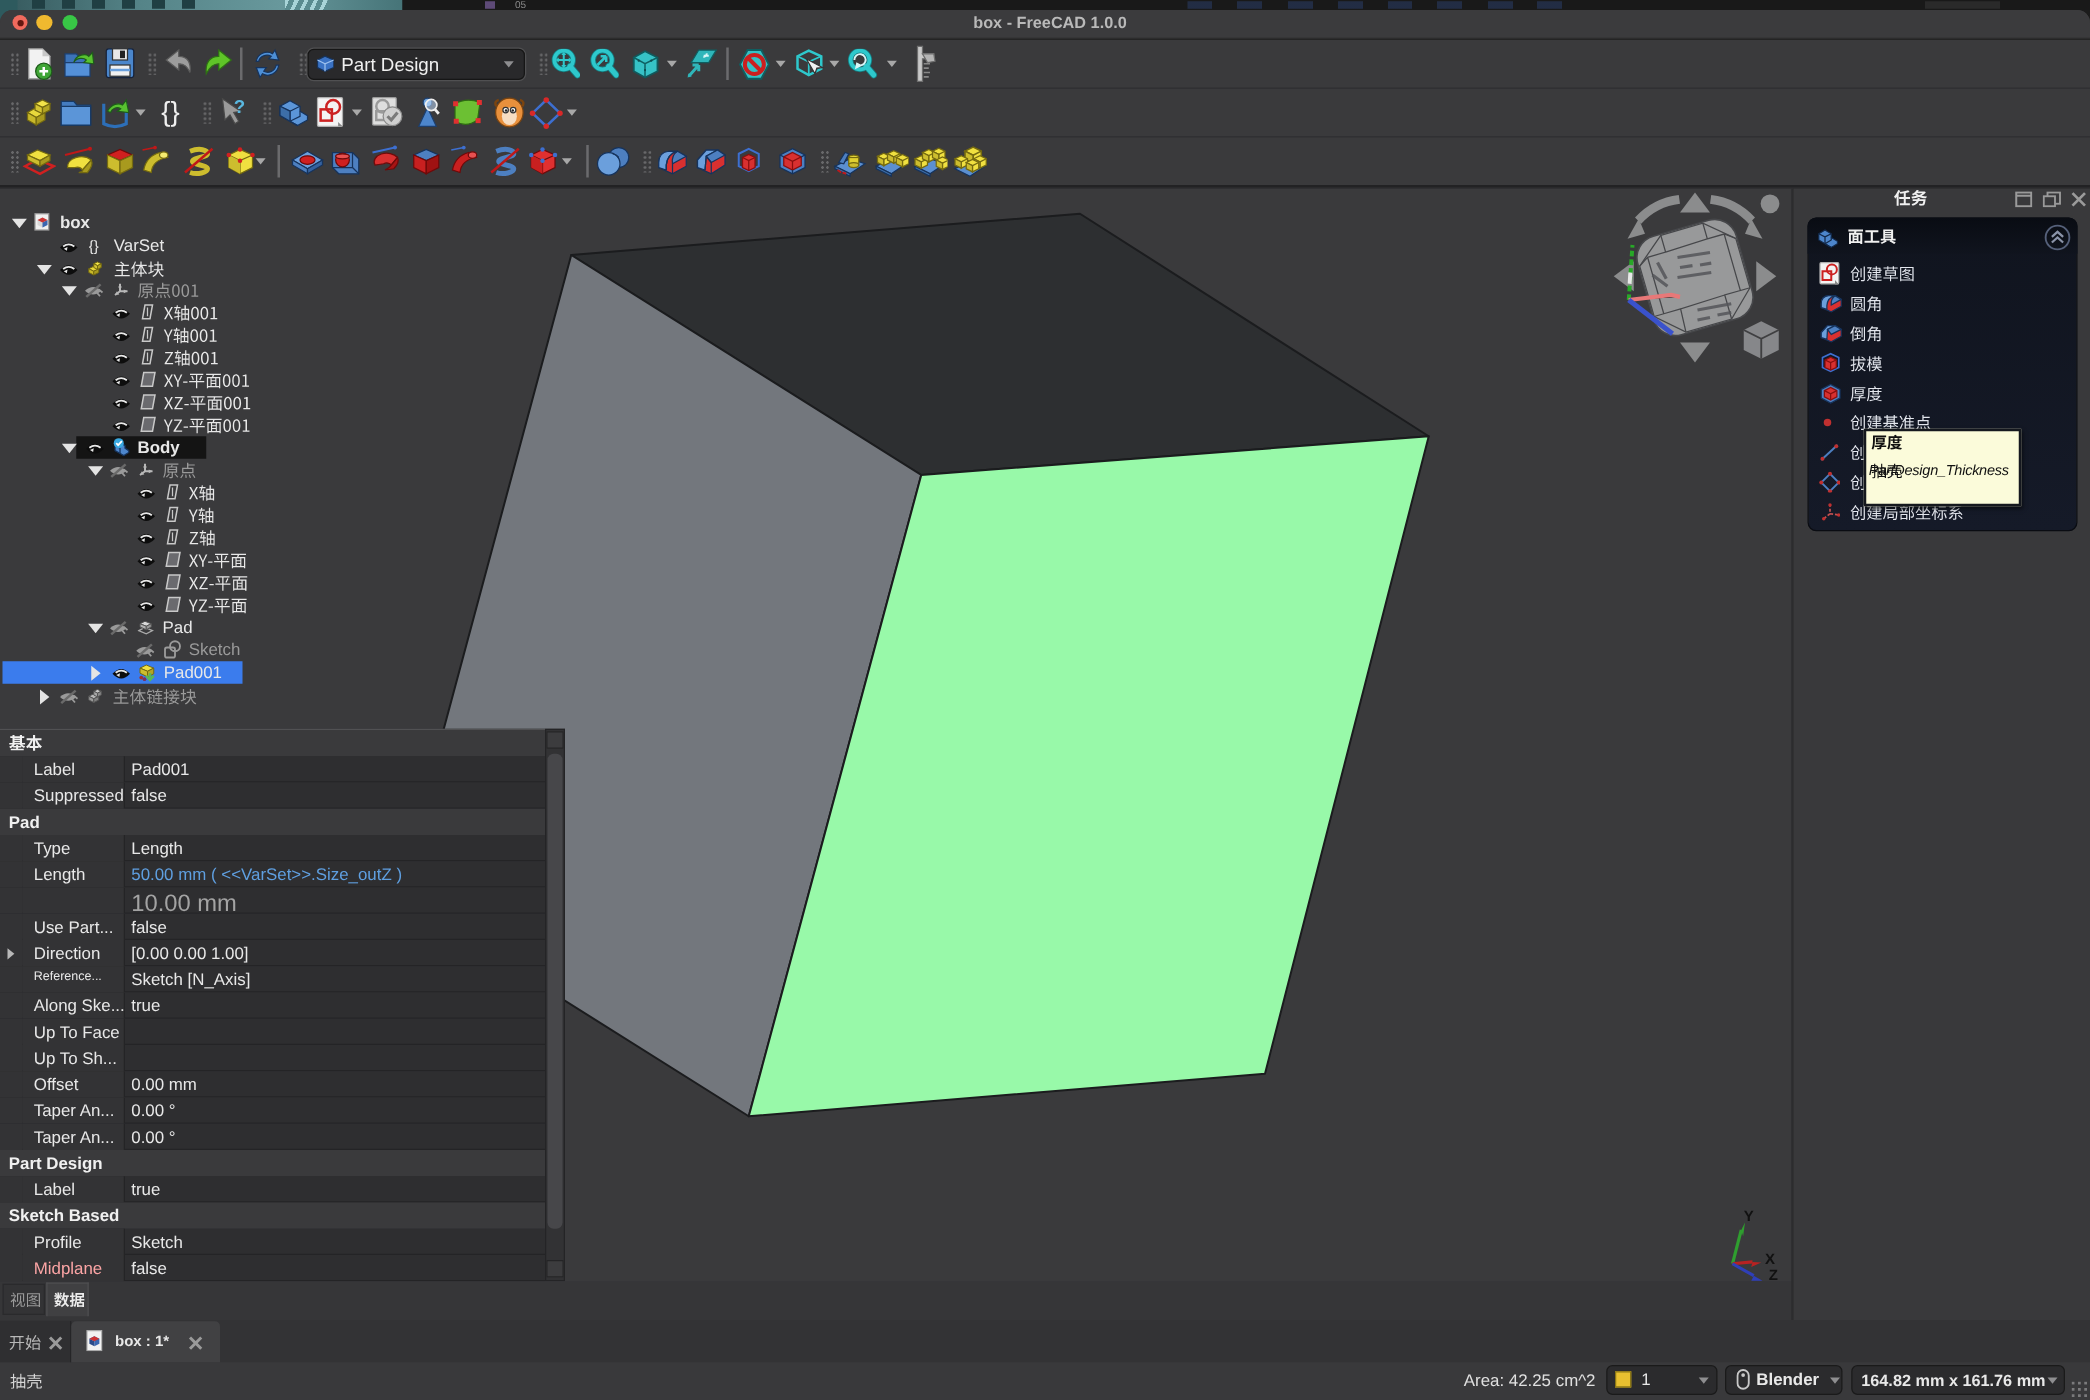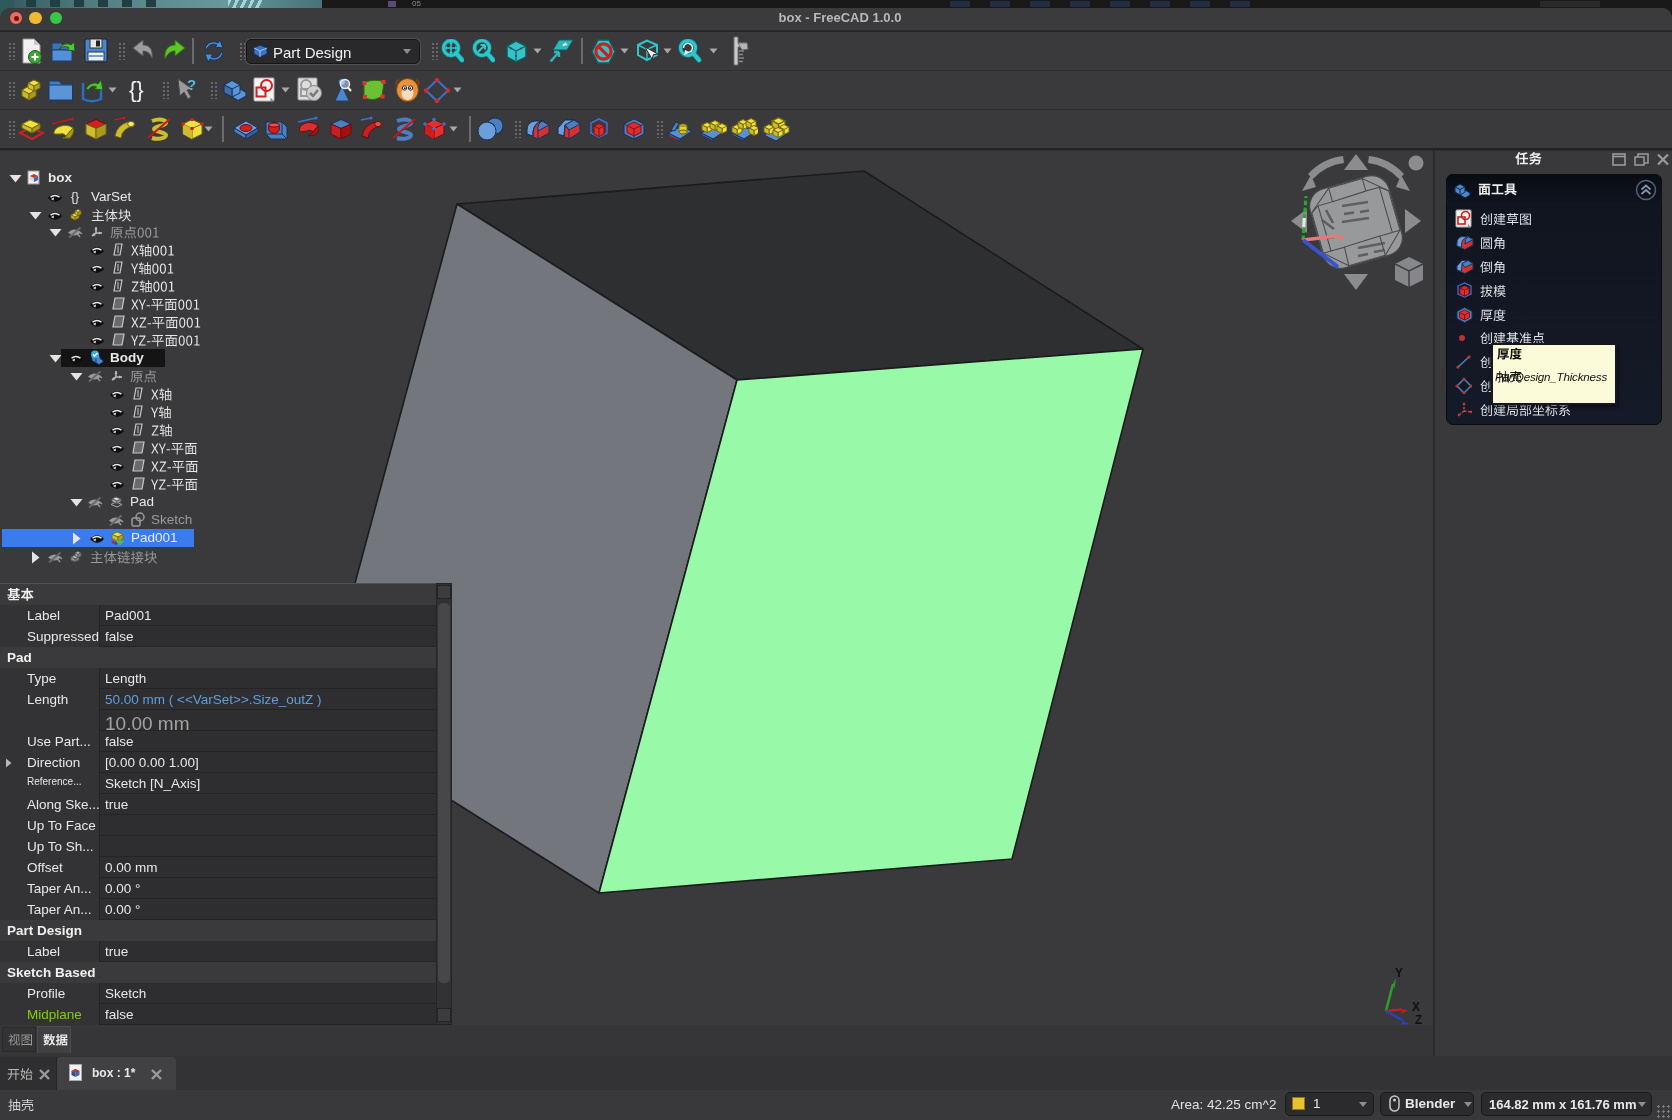--- a/index.html
+++ b/index.html
@@ -829,21 +829,21 @@
     <div style="position:absolute;left:0;top:962px;width:436px;height:21px;background:#3a3a3c"></div>
     <div style="position:absolute;left:7px;top:965px;font-size:13.5px;font-weight:bold;color:#f0f0f0">Sketch Based</div>
     <div style="position:absolute;left:0;top:983px;width:436px;height:21px;background:#2e2e30;border-bottom:1px solid #242426"></div>
     <div style="position:absolute;left:18px;top:983px;width:82px;height:21px;background:#333335;border-right:1.5px solid #242426"></div>
     <div style="position:absolute;left:0;top:983px;width:18px;height:21px;background:#333335"></div>
     <div style="position:absolute;left:27px;top:986px;font-size:13.5px;color:#e8e8e8">Profile</div>
     <div style="position:absolute;left:105px;top:986px;font-size:13.5px;color:#e8e8e8">Sketch</div>
     <div style="position:absolute;left:0;top:1004px;width:436px;height:21px;background:#2e2e30;border-bottom:1px solid #242426"></div>
     <div style="position:absolute;left:18px;top:1004px;width:82px;height:21px;background:#333335;border-right:1.5px solid #242426"></div>
     <div style="position:absolute;left:0;top:1004px;width:18px;height:21px;background:#333335"></div>
-    <div style="position:absolute;left:27px;top:1007px;font-size:13.5px;color:#84cc16">Midplane</div>
+    <div style="position:absolute;left:27px;top:1007px;font-size:13.5px;color:#fca5a5">Midplane</div>
     <div style="position:absolute;left:105px;top:1007px;font-size:13.5px;color:#e8e8e8">false</div>
     <div style="position:absolute;left:0;top:1025px;width:1434px;height:31px;background:#363638"></div>
     <div style="position:absolute;left:2px;top:1027px;width:34px;height:25px;background:#333335;border:1px solid #2a2a2c"></div>
     <div style="position:absolute;left:37px;top:1026px;width:34px;height:27px;background:#404042;border:1px solid #4e4e50;border-bottom:none"></div>
     <svg style="position:absolute;left:8px;top:1031.5px;width:28px;height:17.5px;overflow:visible" viewBox="0 0 28 17.5">
       <path transform="translate(0,12.5)" d="M5.6 -9.9V-3.2H6.5V-9.1H10.4V-3.2H11.3V-9.9ZM1.9 -10.1C2.4 -9.6 2.9 -8.9 3.1 -8.4L3.9 -8.9C3.6 -9.3 3.1 -10 2.6 -10.5ZM8 -8.1V-5.7C8 -3.7 7.6 -1.3 4.4 0.3C4.6 0.5 4.9 0.8 5 1C6.9 0 7.9 -1.3 8.4 -2.7V-0.2C8.4 0.6 8.7 0.8 9.6 0.8H10.7C11.8 0.8 11.9 0.3 12.1 -1.7C11.8 -1.7 11.5 -1.9 11.3 -2C11.2 -0.2 11.2 0.1 10.7 0.1H9.7C9.4 0.1 9.3 0 9.3 -0.4V-3.5H8.6C8.8 -4.2 8.9 -5 8.9 -5.7V-8.1ZM0.8 -8.3V-7.5H3.8C3.1 -5.9 1.8 -4.3 0.5 -3.5C0.6 -3.3 0.9 -2.8 0.9 -2.6C1.4 -2.9 1.9 -3.4 2.4 -3.9V1H3.3V-4.4C3.7 -3.8 4.2 -3.1 4.5 -2.7L5.1 -3.5C4.9 -3.8 4 -4.8 3.5 -5.3C4.1 -6.1 4.6 -7.1 5 -8.1L4.5 -8.4L4.3 -8.3Z M17.2 -3.5C18.2 -3.3 19.5 -2.8 20.2 -2.5L20.6 -3.1C19.9 -3.5 18.6 -3.9 17.6 -4.1ZM15.9 -1.9C17.7 -1.7 19.8 -1.2 21 -0.8L21.4 -1.5C20.2 -1.9 18.1 -2.4 16.4 -2.5ZM13.6 -10V1H14.4V0.5H23V1H24V-10ZM14.4 -0.4V-9.1H23V-0.4ZM17.7 -8.8C17.1 -7.8 16 -6.9 14.9 -6.2C15.1 -6.1 15.4 -5.8 15.6 -5.7C15.9 -5.9 16.3 -6.2 16.7 -6.5C17.1 -6.1 17.6 -5.8 18.1 -5.4C17 -4.9 15.8 -4.5 14.7 -4.3C14.8 -4.2 15 -3.8 15.1 -3.6C16.4 -3.9 17.7 -4.3 18.9 -5C19.9 -4.4 21.1 -4 22.3 -3.7C22.4 -3.9 22.6 -4.2 22.8 -4.4C21.7 -4.6 20.6 -5 19.6 -5.4C20.6 -6 21.3 -6.7 21.9 -7.6L21.3 -7.9L21.2 -7.9H17.9C18.1 -8.1 18.3 -8.3 18.5 -8.6ZM17.2 -7 17.3 -7.1H20.6C20.1 -6.6 19.5 -6.2 18.8 -5.8C18.2 -6.2 17.6 -6.6 17.2 -7Z" fill="#9a9a9a"></path>
     </svg>
     <svg style="position:absolute;left:43px;top:1031.5px;width:28px;height:17.5px;overflow:visible" viewBox="0 0 28 17.5">
       <path transform="translate(0,12.5)" d="M5.3 -10.5C5.1 -10 4.8 -9.3 4.5 -8.9L5.4 -8.5C5.8 -8.8 6.2 -9.4 6.6 -10ZM4.7 -3C4.5 -2.5 4.2 -2.1 3.8 -1.8L2.8 -2.3L3.2 -3ZM1 -1.8C1.6 -1.6 2.2 -1.3 2.8 -1C2.1 -0.6 1.2 -0.2 0.3 -0C0.6 0.2 0.9 0.8 1 1.1C2.1 0.8 3.1 0.3 4 -0.3C4.4 -0.1 4.7 0.1 4.9 0.3L5.8 -0.6C5.6 -0.8 5.3 -1 4.9 -1.2C5.6 -1.9 6.1 -2.8 6.4 -3.9L5.6 -4.2L5.3 -4.2H3.8L4 -4.7L2.6 -4.9C2.6 -4.7 2.5 -4.4 2.3 -4.2H0.8V-3H1.7C1.5 -2.6 1.2 -2.2 1 -1.8ZM0.8 -10C1.1 -9.5 1.4 -8.8 1.5 -8.4H0.5V-7.2H2.4C1.8 -6.6 1 -6.1 0.3 -5.8C0.6 -5.5 0.9 -5 1.1 -4.7C1.7 -5 2.3 -5.5 2.9 -6.1V-5H4.3V-6.3C4.8 -6 5.3 -5.6 5.5 -5.3L6.3 -6.3C6.1 -6.5 5.4 -6.9 4.8 -7.2H6.7V-8.4H4.3V-10.6H2.9V-8.4H1.6L2.7 -8.8C2.6 -9.3 2.2 -9.9 1.9 -10.4ZM7.7 -10.6C7.4 -8.3 6.8 -6.2 5.8 -4.9C6.1 -4.7 6.7 -4.2 6.9 -4C7.1 -4.3 7.4 -4.7 7.6 -5.1C7.8 -4.1 8.1 -3.2 8.4 -2.5C7.8 -1.4 6.9 -0.6 5.6 -0C5.9 0.2 6.3 0.9 6.4 1.2C7.6 0.6 8.5 -0.2 9.2 -1.1C9.7 -0.2 10.4 0.5 11.3 1C11.5 0.6 12 0.1 12.3 -0.2C11.3 -0.7 10.6 -1.5 10 -2.5C10.6 -3.7 11 -5.2 11.2 -6.9H12V-8.3H8.6C8.8 -9 8.9 -9.7 9 -10.4ZM9.8 -6.9C9.7 -5.9 9.5 -4.9 9.2 -4.1C8.9 -5 8.6 -5.9 8.4 -6.9Z M18.6 -2.9V1.1H19.9V0.8H22.9V1.1H24.2V-2.9H22V-4.1H24.5V-5.4H22V-6.5H24.2V-10.1H17.3V-6.3C17.3 -4.3 17.2 -1.6 15.9 0.3C16.2 0.4 16.9 0.9 17.1 1.2C18.1 -0.3 18.5 -2.3 18.6 -4.1H20.6V-2.9ZM18.7 -8.8H22.8V-7.8H18.7ZM18.7 -6.5H20.6V-5.4H18.7L18.7 -6.3ZM19.9 -0.4V-1.7H22.9V-0.4ZM14.3 -10.6V-8.2H13V-6.9H14.3V-4.6L12.8 -4.3L13.1 -2.8L14.3 -3.2V-0.6C14.3 -0.5 14.2 -0.4 14.1 -0.4C13.9 -0.4 13.5 -0.4 13 -0.4C13.2 -0 13.4 0.6 13.4 1C14.2 1 14.8 0.9 15.2 0.7C15.5 0.4 15.7 0.1 15.7 -0.6V-3.6L16.9 -4L16.8 -5.3L15.7 -5V-6.9H16.9V-8.2H15.7V-10.6Z" fill="#ececec"></path>
     </svg>

